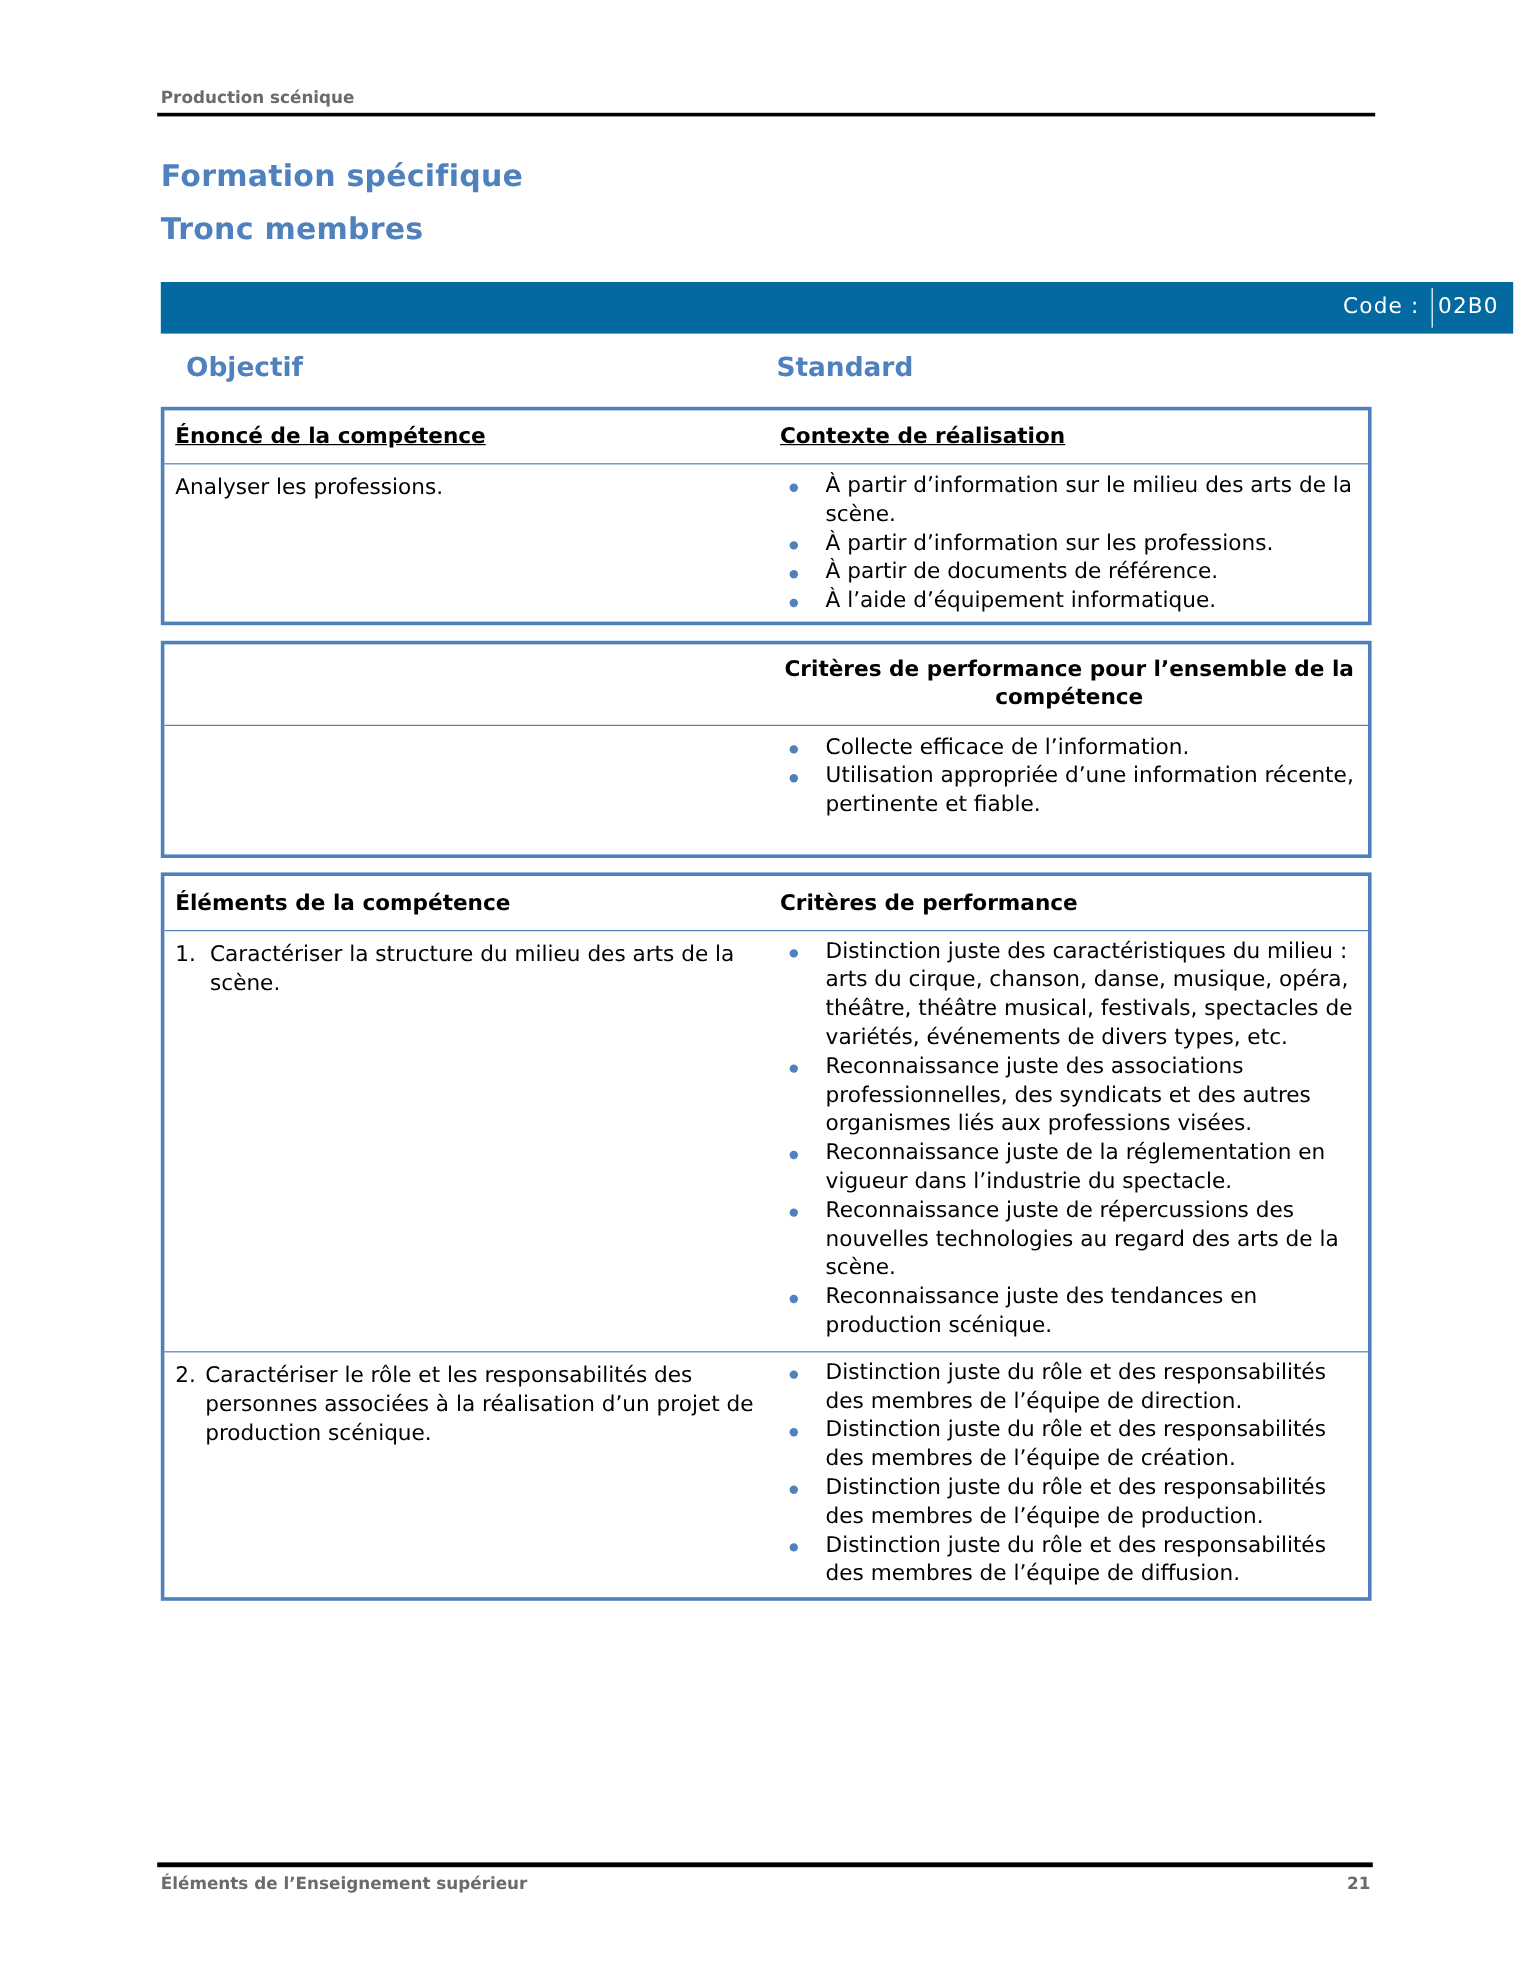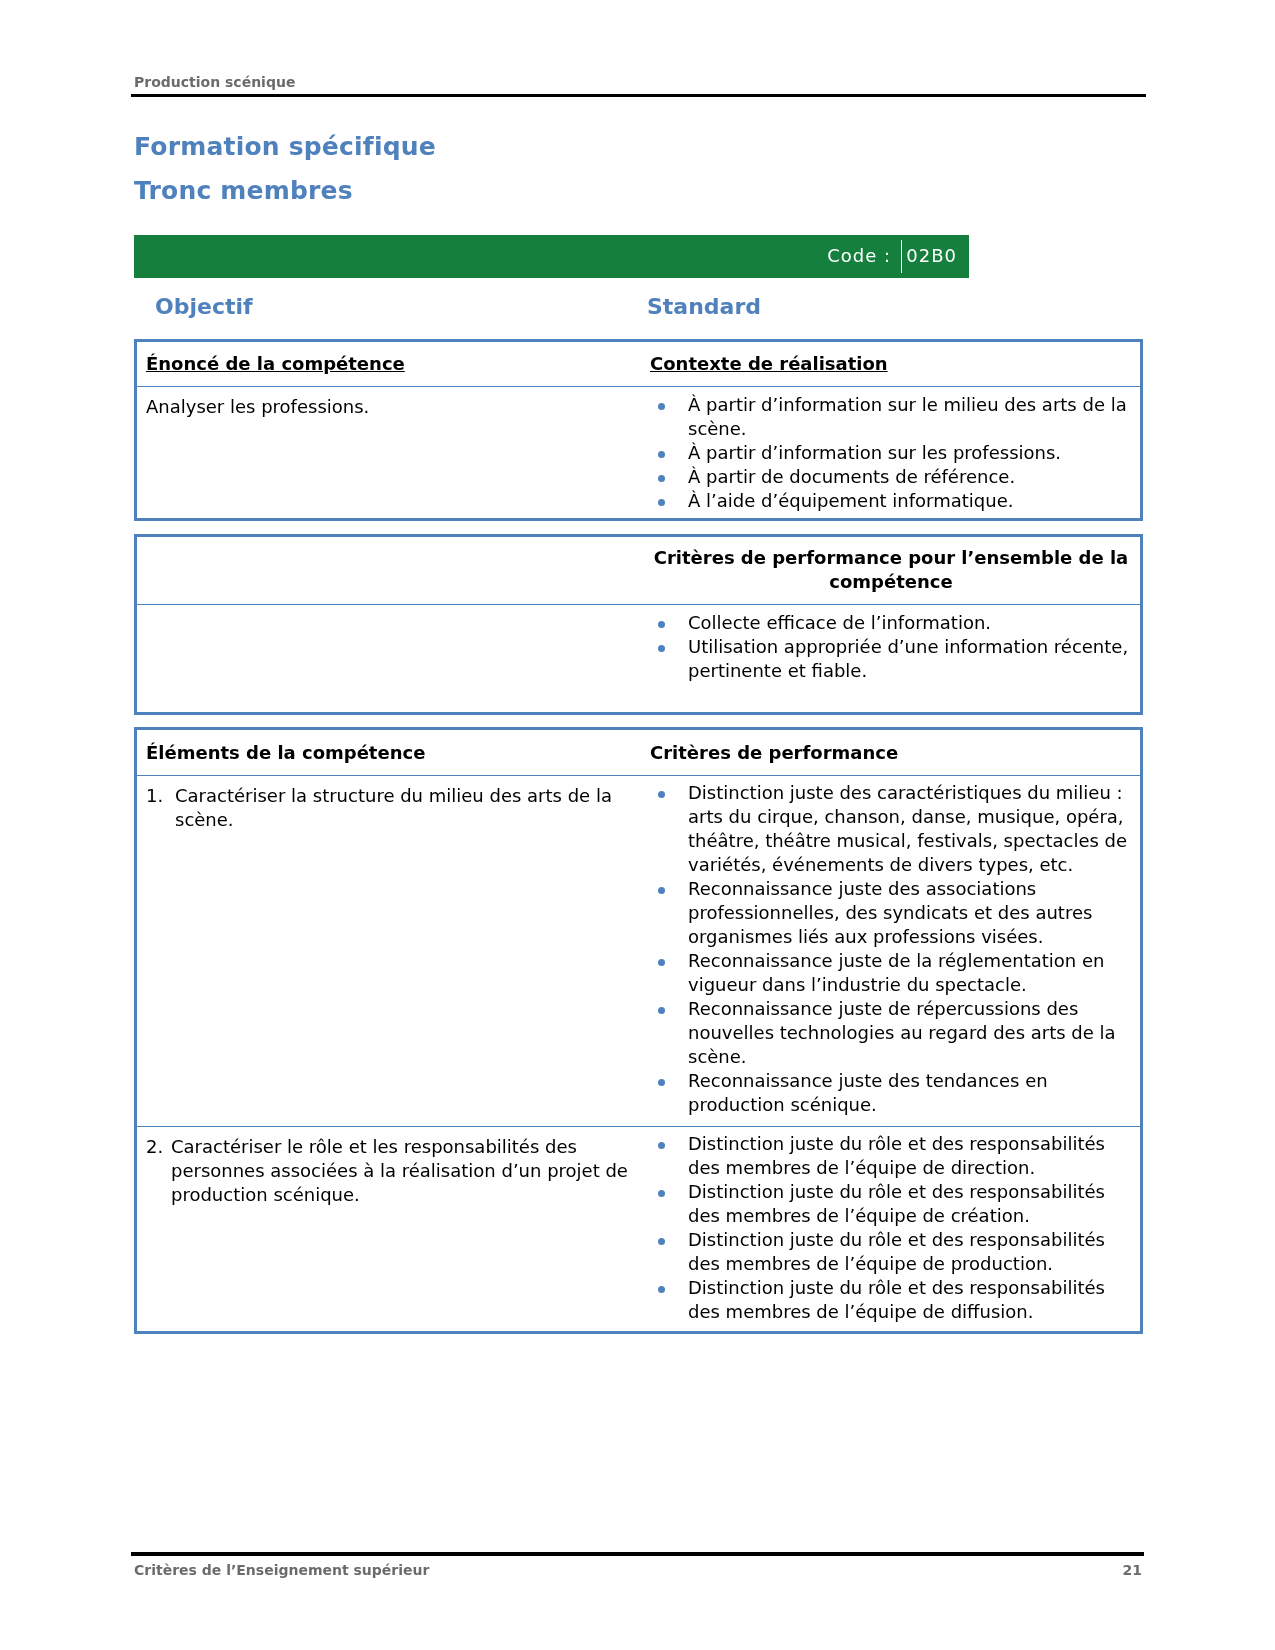--- a/index.html
+++ b/index.html
@@ -5,21 +5,21 @@
   html, body { margin: 0; padding: 0; background: #ffffff; }
   body { width: 1275px; height: 1650px; position: relative; font-family: "DejaVu Sans", "Liberation Sans", sans-serif; color: #000; overflow: hidden; }
 
   .running-head { position: absolute; left: 134px; top: 74px; font-size: 14px; font-weight: bold; color: #6b6b6b; }
   .head-rule { position: absolute; left: 131px; top: 94px; width: 1015px; height: 3px; background: #000; }
 
   .title { position: absolute; left: 134px; font-size: 25px; font-weight: bold; color: #4f81bd; letter-spacing: 0.2px; }
   .title.t1 { top: 132px; }
   .title.t2 { top: 176px; }
 
-  .code-bar { position: absolute; left: 134px; top: 235px; width: 835px; height: 43px; background: #15803d; }
+  .code-bar { position: absolute; left: 134px; top: 235px; width: 1127px; height: 43px; background: #0369a1; }
   .code-label { position: absolute; right: 78px; top: 10px; font-size: 18px; color: #fff; letter-spacing: 1px; }
   .code-sep { position: absolute; right: 67px; top: 5px; width: 1px; height: 33px; background: #fff; }
   .code-value { position: absolute; right: 12px; top: 10px; font-size: 18px; color: #fff; letter-spacing: 1px; }
 
   .col-head { position: absolute; top: 294px; font-size: 22px; font-weight: bold; color: #4f81bd; }
   .col-head.left { left: 143px; margin-left: 12px; }
   .col-head.right { left: 647px; }
 
   .tbl { position: absolute; left: 134px; width: 1003px; border: 3px solid #4f81bd; box-sizing: content-box; }
   .row { display: flex; border-top: 1px solid #4f81bd; }
@@ -128,14 +128,14 @@
         <li><span class="dot"></span><span>Distinction juste du rôle et des responsabilités des membres de l’équipe de direction.</span></li>
         <li><span class="dot"></span><span>Distinction juste du rôle et des responsabilités des membres de l’équipe de création.</span></li>
         <li><span class="dot"></span><span>Distinction juste du rôle et des responsabilités des membres de l’équipe de production.</span></li>
         <li><span class="dot"></span><span>Distinction juste du rôle et des responsabilités des membres de l’équipe de diffusion.</span></li>
       </ul>
     </div>
   </div>
 </div>
 
 <div class="foot-rule"></div>
-<div class="footer-left">Critères de l’Enseignement supérieur</div>
+<div class="footer-left">Éléments de l’Enseignement supérieur</div>
 <div class="footer-right">21</div>
 
 </body></html>

